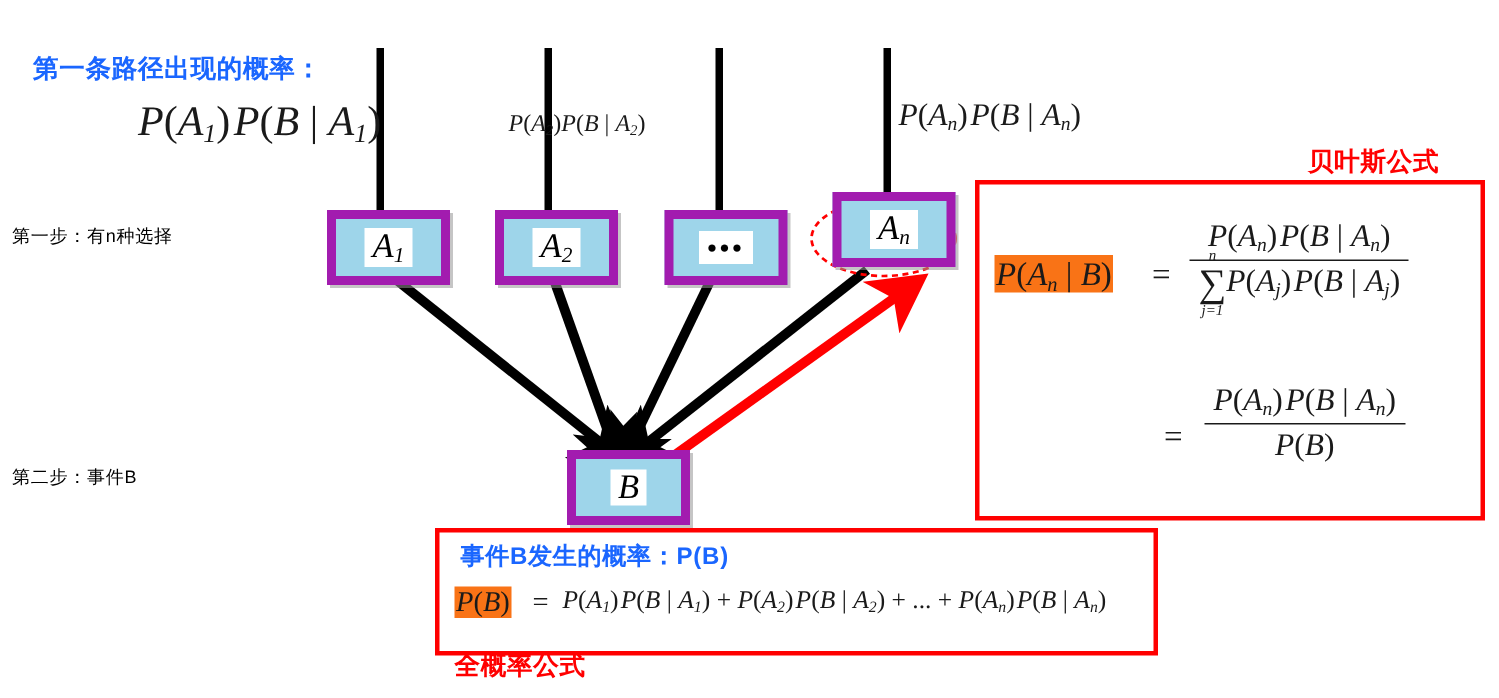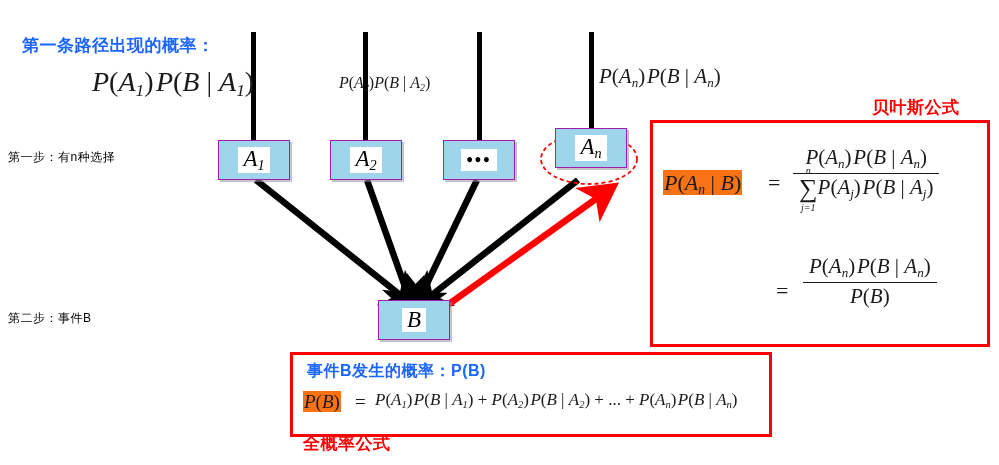--- a/index.html
+++ b/index.html
@@ -53,21 +53,21 @@
     font-size: 0.62em;
     vertical-align: -0.28em;
     font-style: italic;
   }
 
   
   .nodebox {
     width: 70px;
     height: 38px;
     background: #9ed5ea;
-    border: 1px solid #a21caf;
+    border: 6px solid #a21caf;
     box-shadow: 2px 2px 0px rgba(150,150,150,0.55);
     display: flex;
     align-items: center;
     justify-content: center;
   }
   .nodebox .inner {
     background: #ffffff;
     padding: 0px 5px;
     line-height: 1.05;
     font-family: "Liberation Serif", serif;

